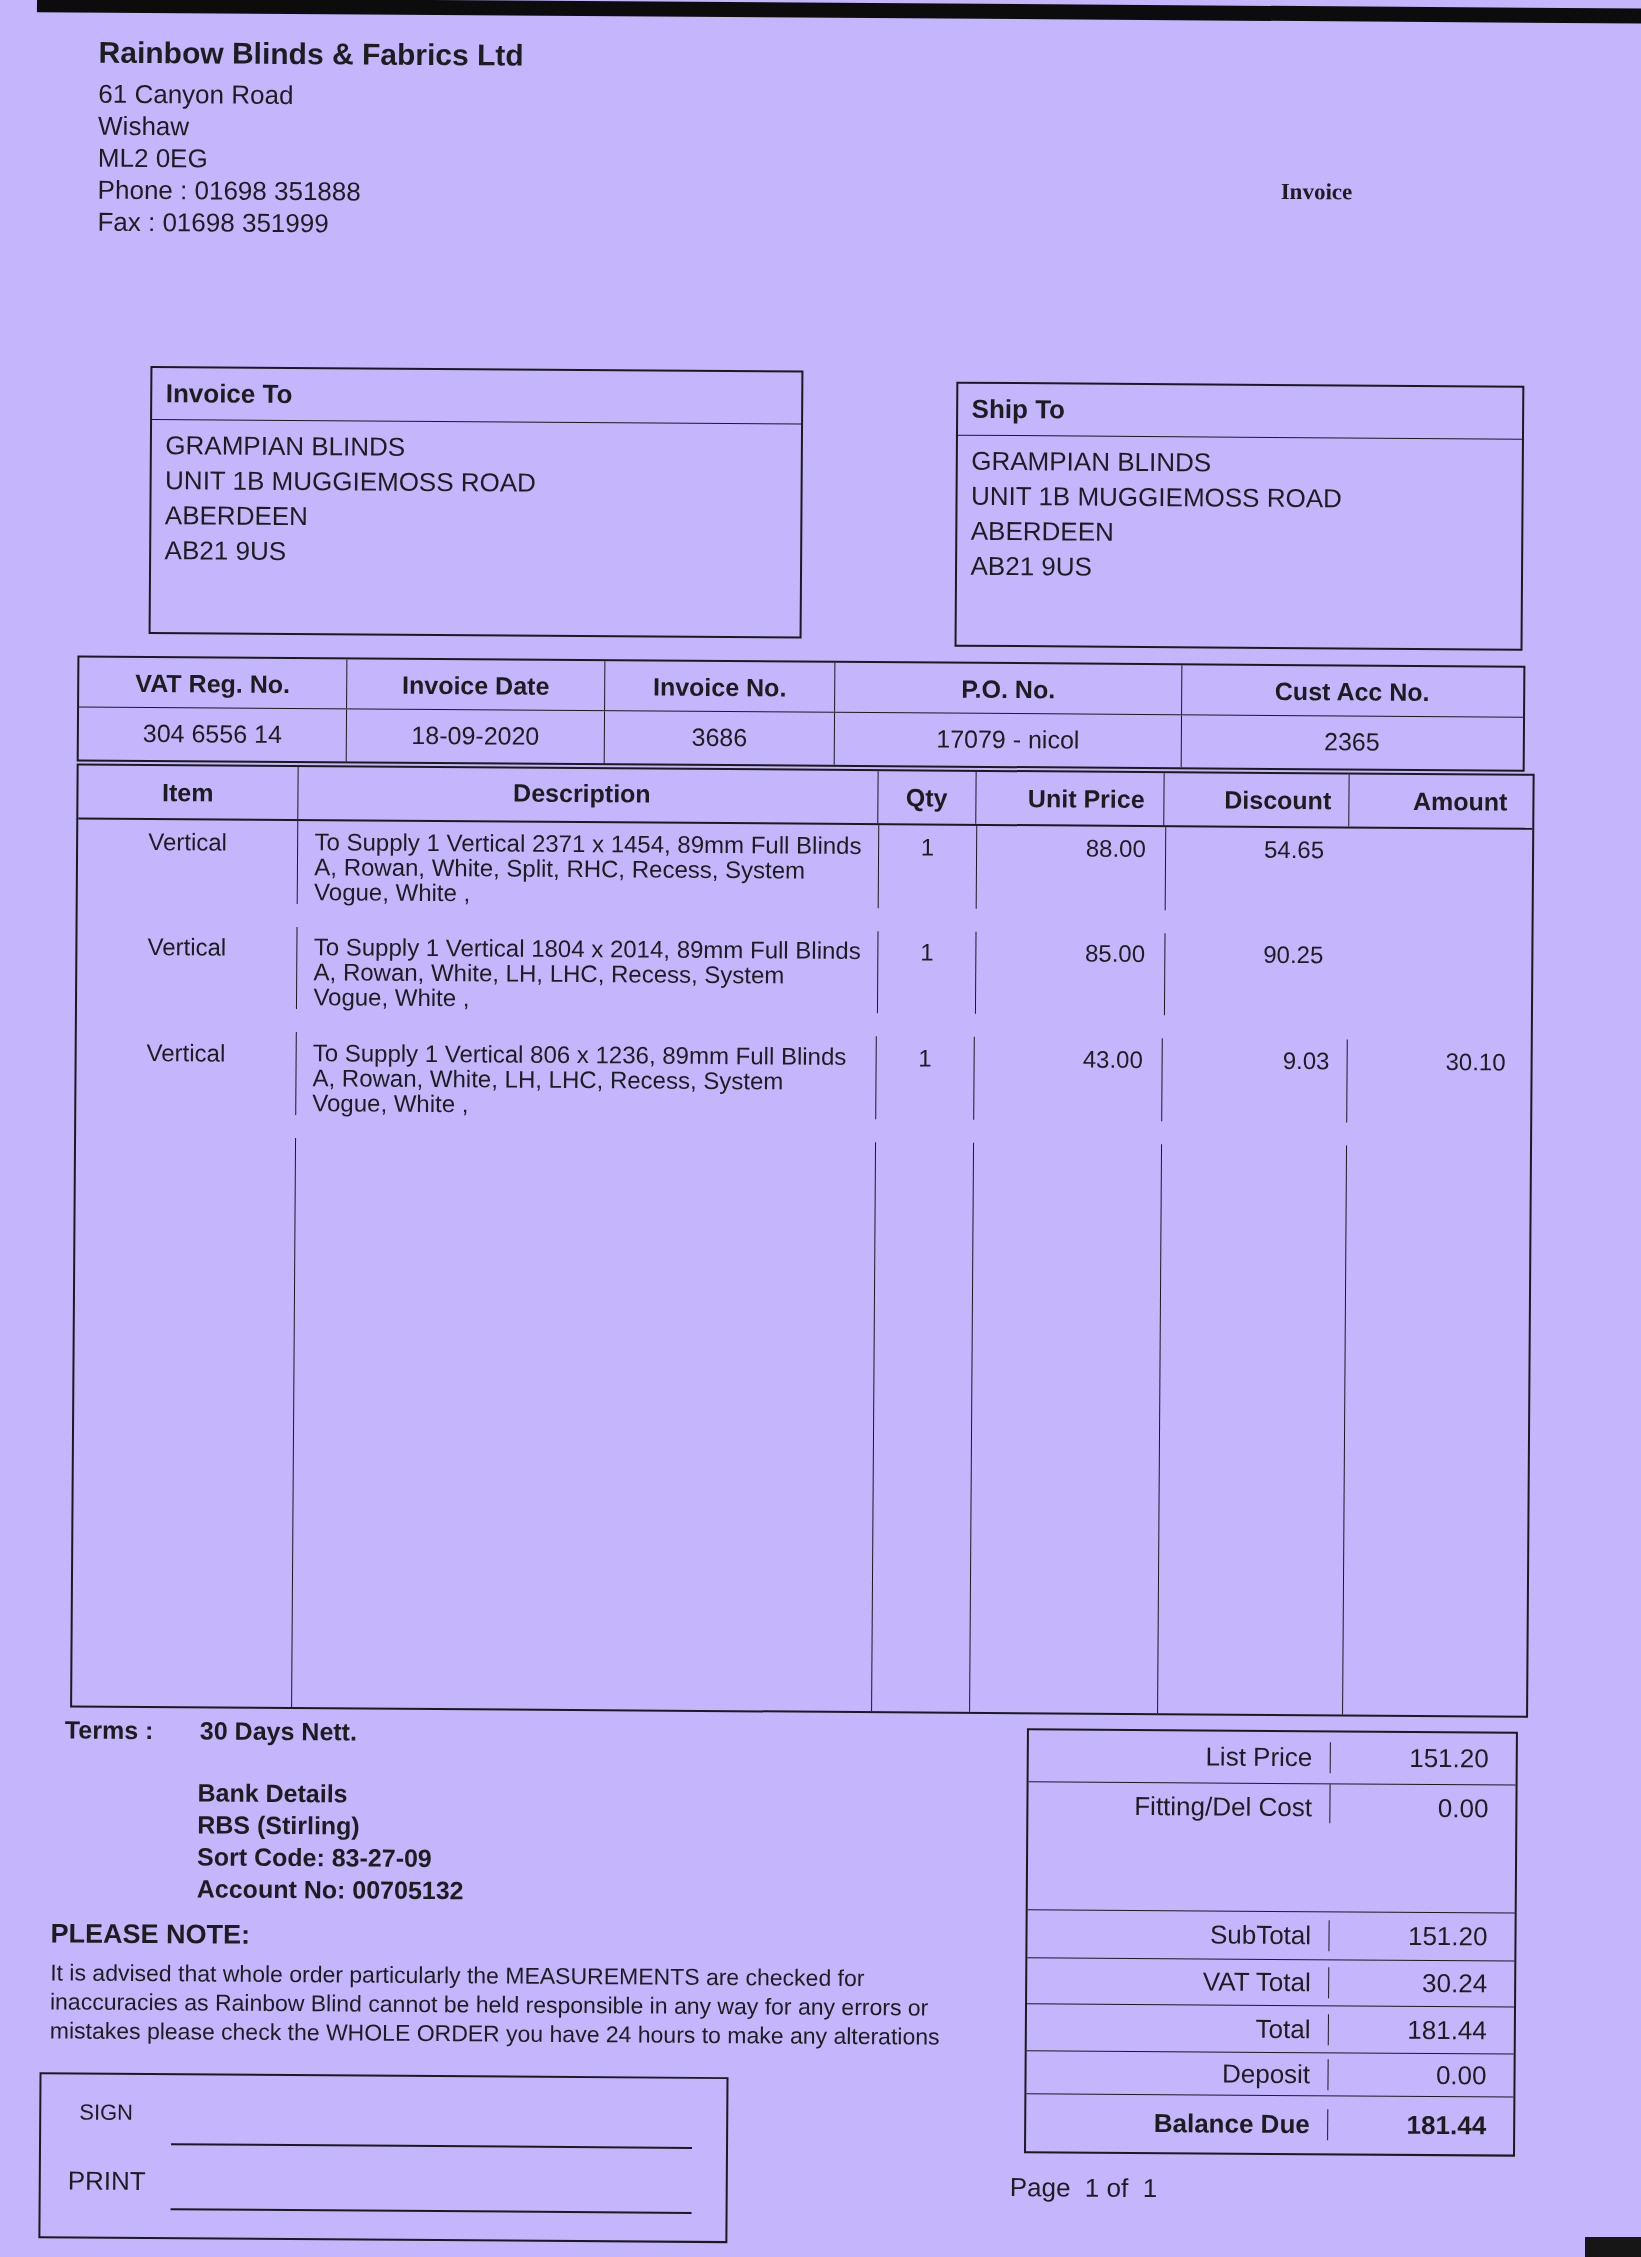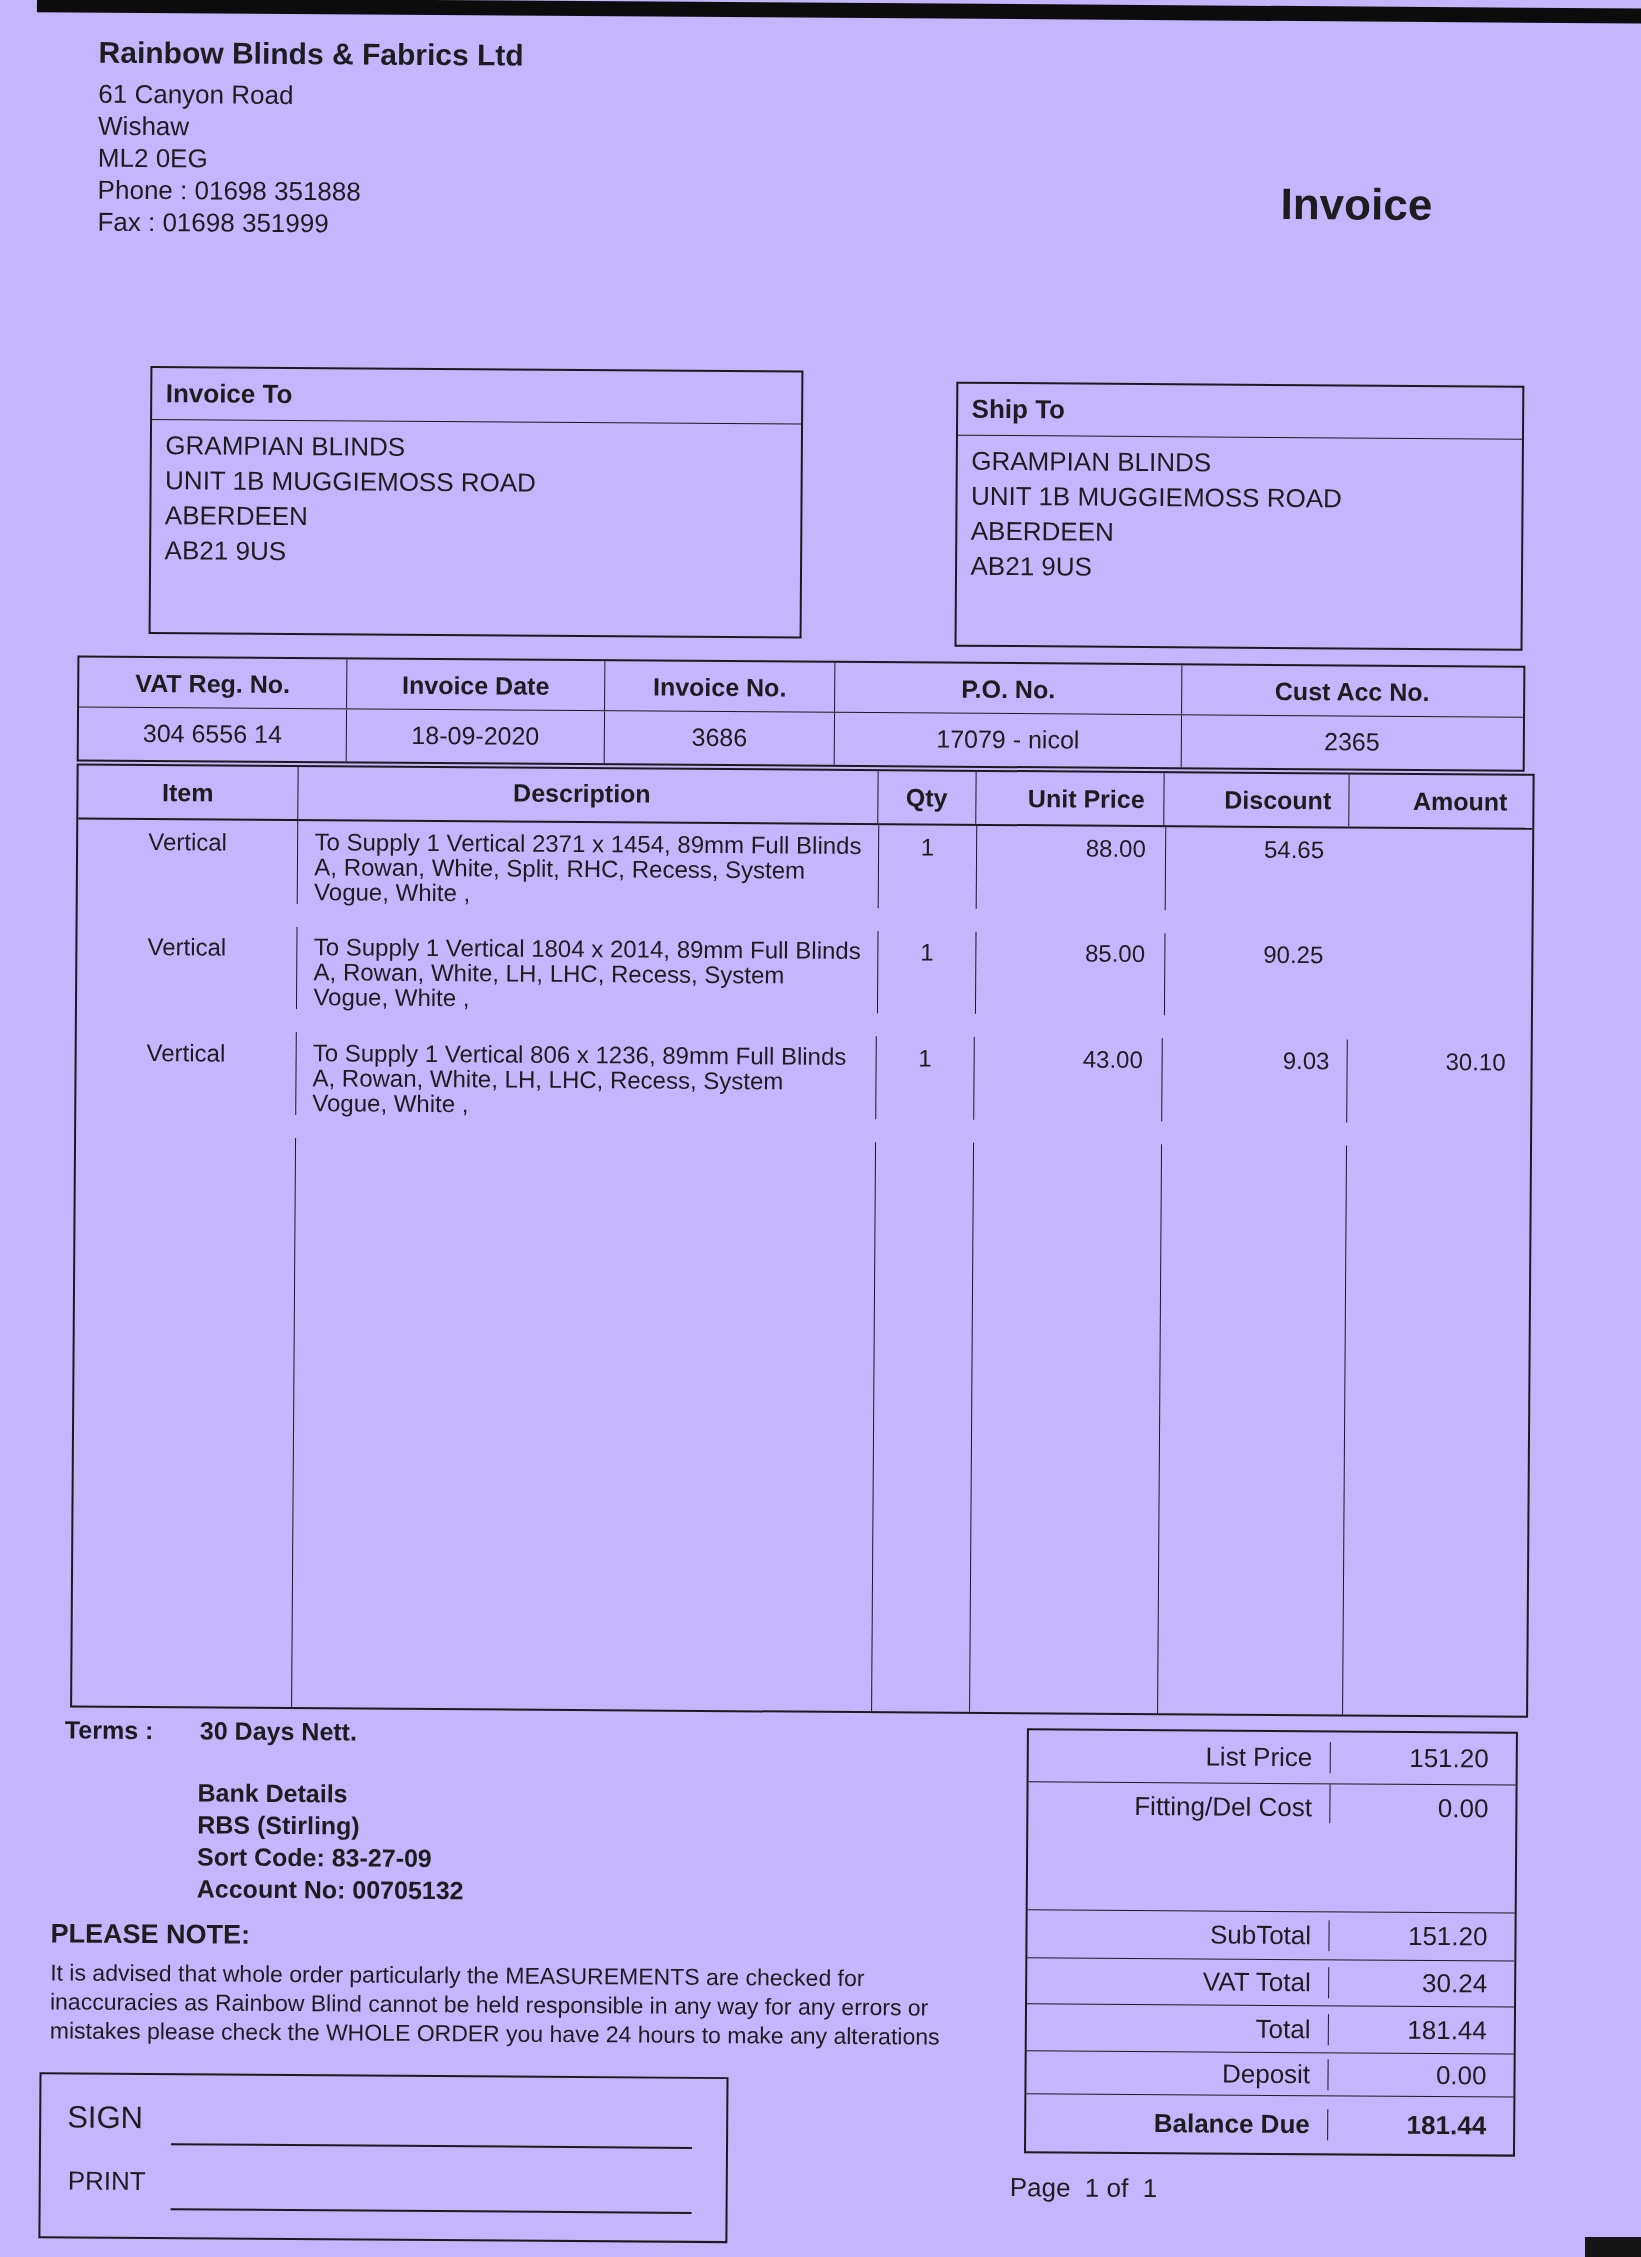--- a/index.html
+++ b/index.html
@@ -12,21 +12,21 @@
     transform:rotate(0.4deg); transform-origin:0 0; }
   
   .edge-strip-top { position:absolute; left:37px; top:-2.9px; width:1641px; height:14.5px;
     background:#0c0c0c; }
   .corner-mark-br { position:absolute; left:1585px; top:2237px; width:56px; height:20px;
     background:#161616; }
 
   
   .co-name { position:absolute; left:99px; top:35px; font-size:30px; font-weight:bold; }
   .co-block { position:absolute; left:99px; top:77px; font-size:26px; line-height:32px; }
-  .doc-title { position:absolute; left:1282px; top:170px; font-size:44px; font-weight:bold; }
+  .doc-title { position:absolute; left:1282px; top:170px; font-size:23px; font-weight:bold;font-family:Liberation Serif, serif; }
 
   
   .addr-box { position:absolute; border:2.9px solid #1b1b1b; background:transparent; }
   .addr-box.invto { left:153px; top:365px; width:653px; height:268px; }
   .addr-box.shipto { left:959px; top:375px; width:568px; height:265px; }
   .addr-head { height:52px; border-bottom:1.9px solid #1b1b1b; padding:9.7px 0 0 13.5px;
     font-size:26px; font-weight:bold; }
   .addr-lines { padding:7.7px 0 0 13.5px; font-size:26px; line-height:35px; }
 
   
@@ -60,21 +60,21 @@
   
   .terms { position:absolute; left:77px; top:1715px; font-size:25px; font-weight:bold; }
   .terms .t-val { position:absolute; left:135px; top:0; width:386px; }
   .bank { position:absolute; left:210px; top:1775px; font-size:25px; font-weight:bold; line-height:32px; }
   .note-head { position:absolute; left:64px; top:1918px; font-size:27px; font-weight:bold; }
   .note-body { position:absolute; left:64px; top:1958px; width:994px; font-size:23px; line-height:29px; }
 
   
   .sign-box { position:absolute; left:54px; top:2072px; width:689px; height:166px;
     border:2.9px solid #1b1b1b; }
-  .sign-label { position:absolute; left:26px; top:25px; font-size:31px; }
+  .sign-label { position:absolute; left:38px; top:25px; font-size:22px; }
   .print-label { position:absolute; left:27px; top:91px; font-size:26px; }
   .sig-line { position:absolute; left:130px; width:521px; height:1.9px; background:#1b1b1b; }
   .sig-line.s1 { top:68px; } .sig-line.s2 { top:133px; }
 
   
   .totals { position:absolute; left:1039px; top:1721px; width:491px; height:425px;
     border:2.9px solid #1b1b1b; display:flex; flex-direction:column; }
   .tot-row { display:flex; border-top:1.9px solid #1b1b1b; }
   .tot-row:first-child { border-top:none; }
   .tot-label { width:302px; border-right:1.9px solid #1b1b1b; text-align:right;

